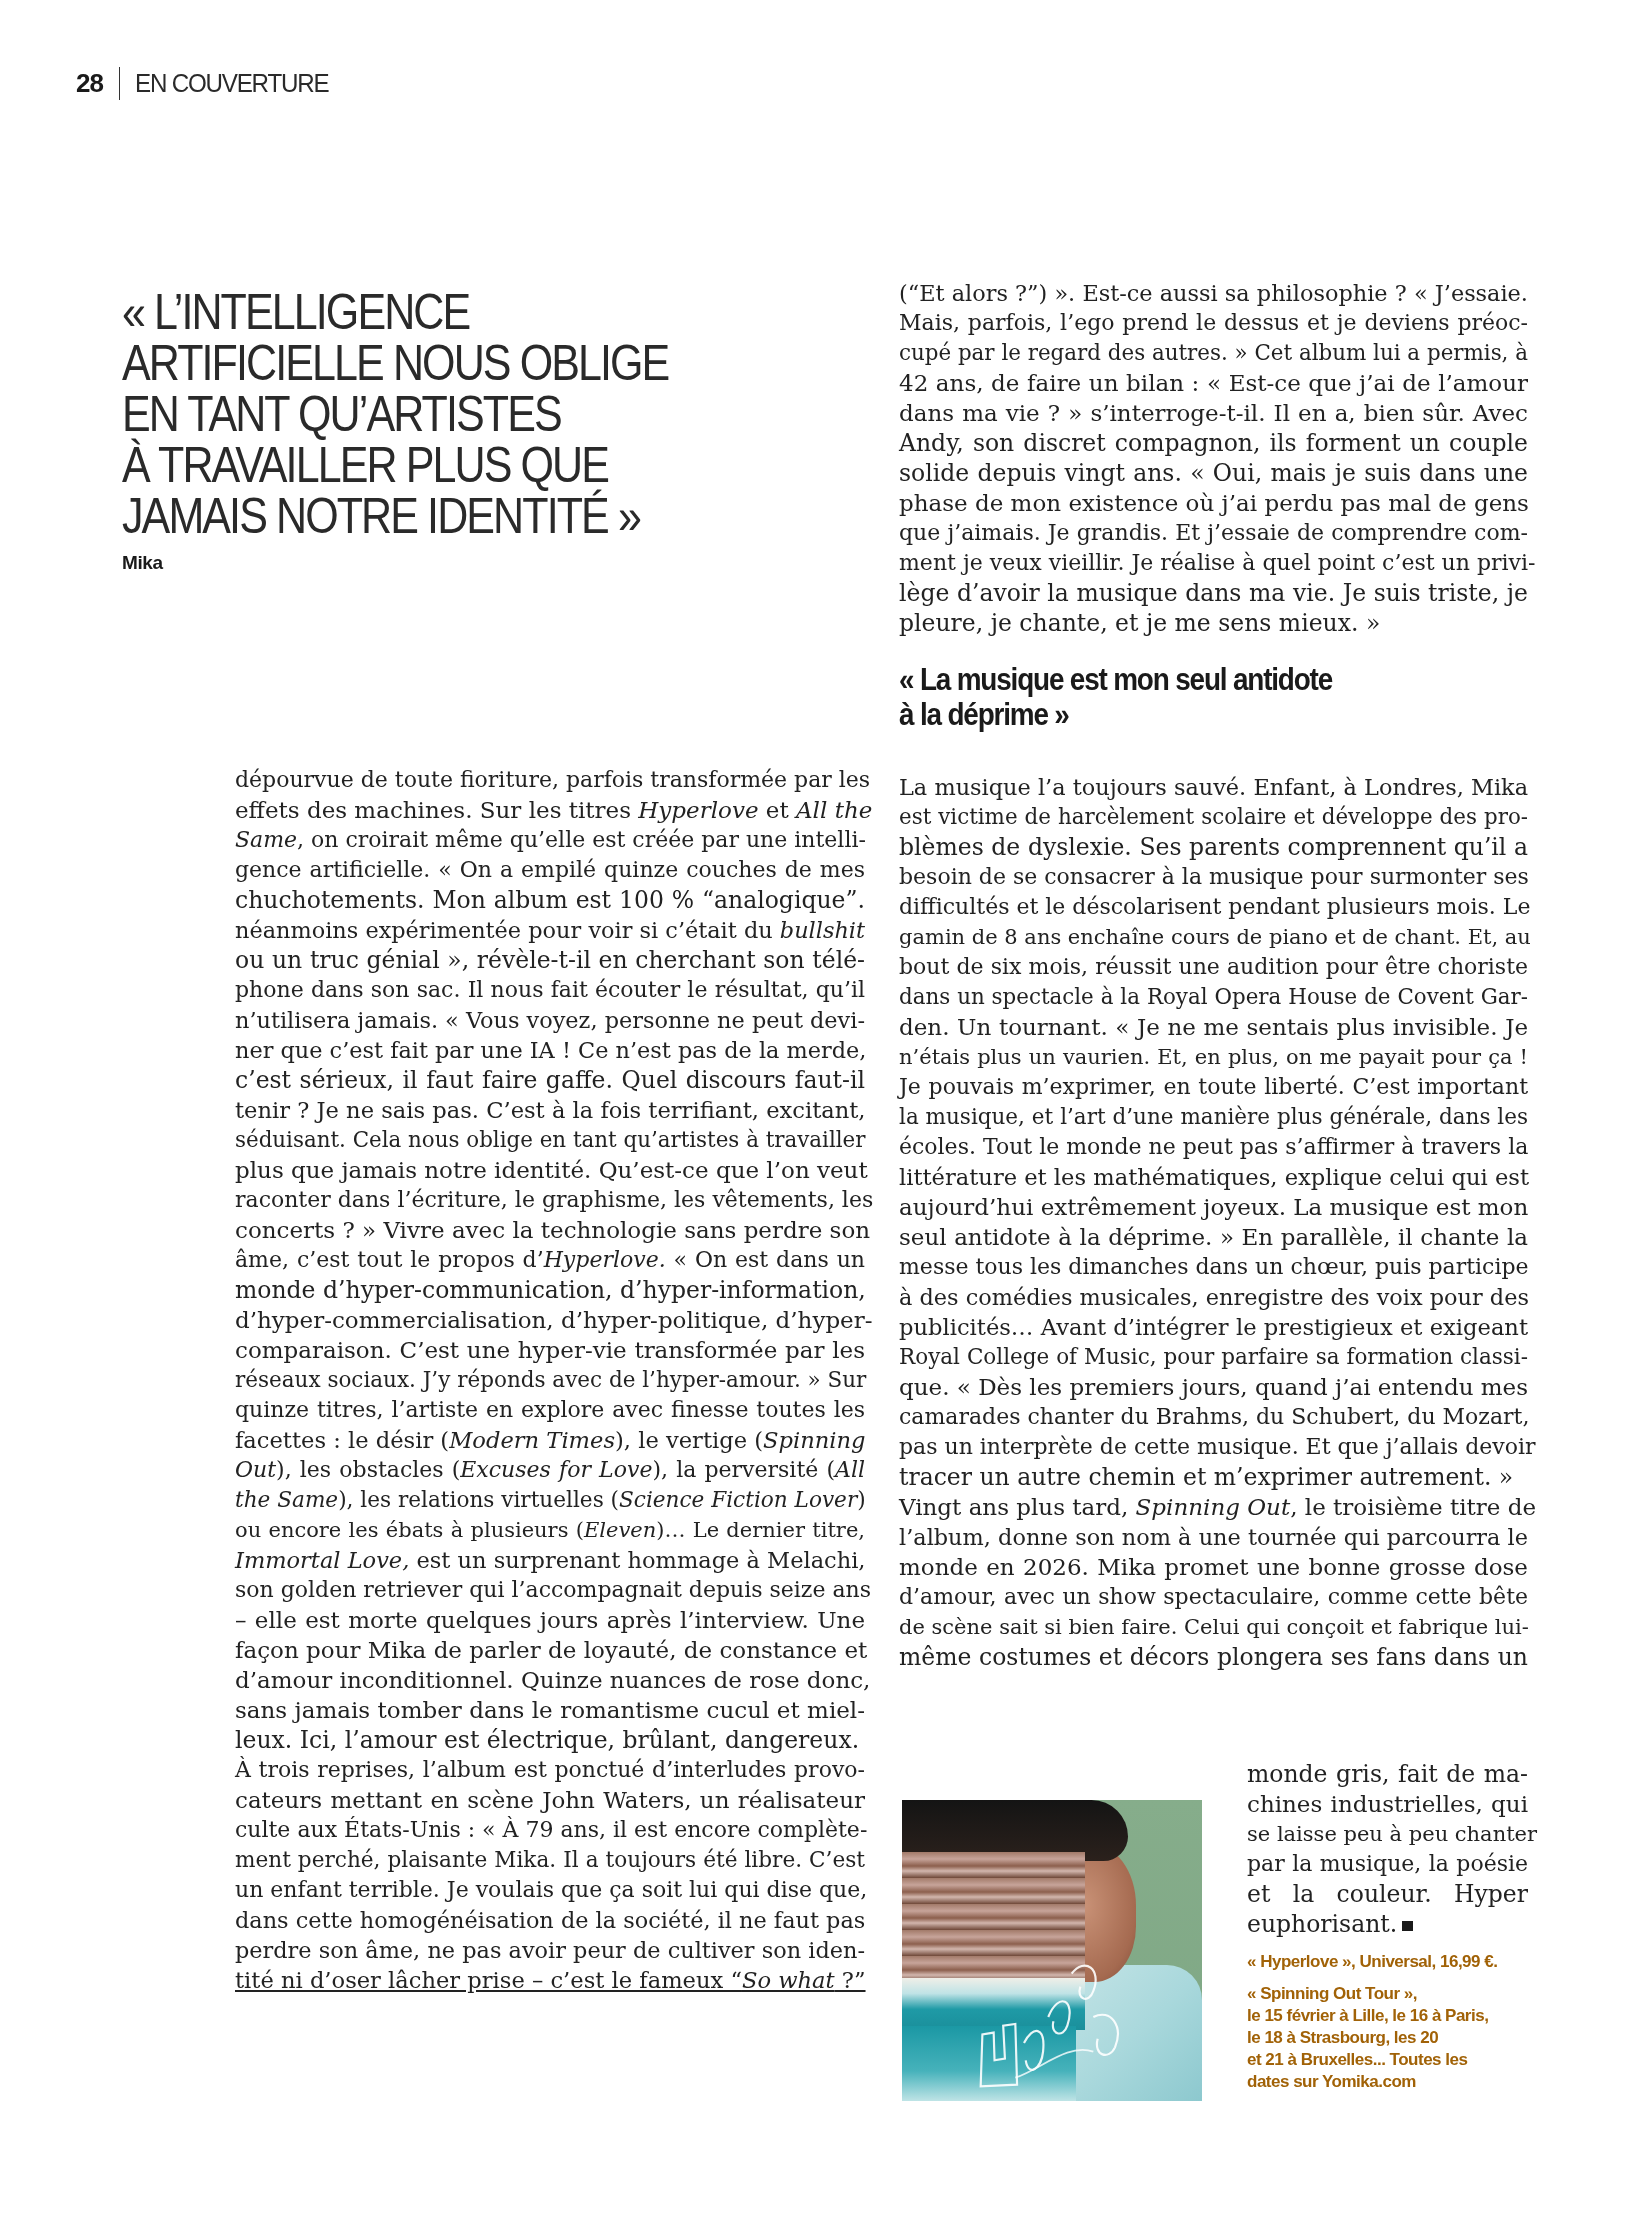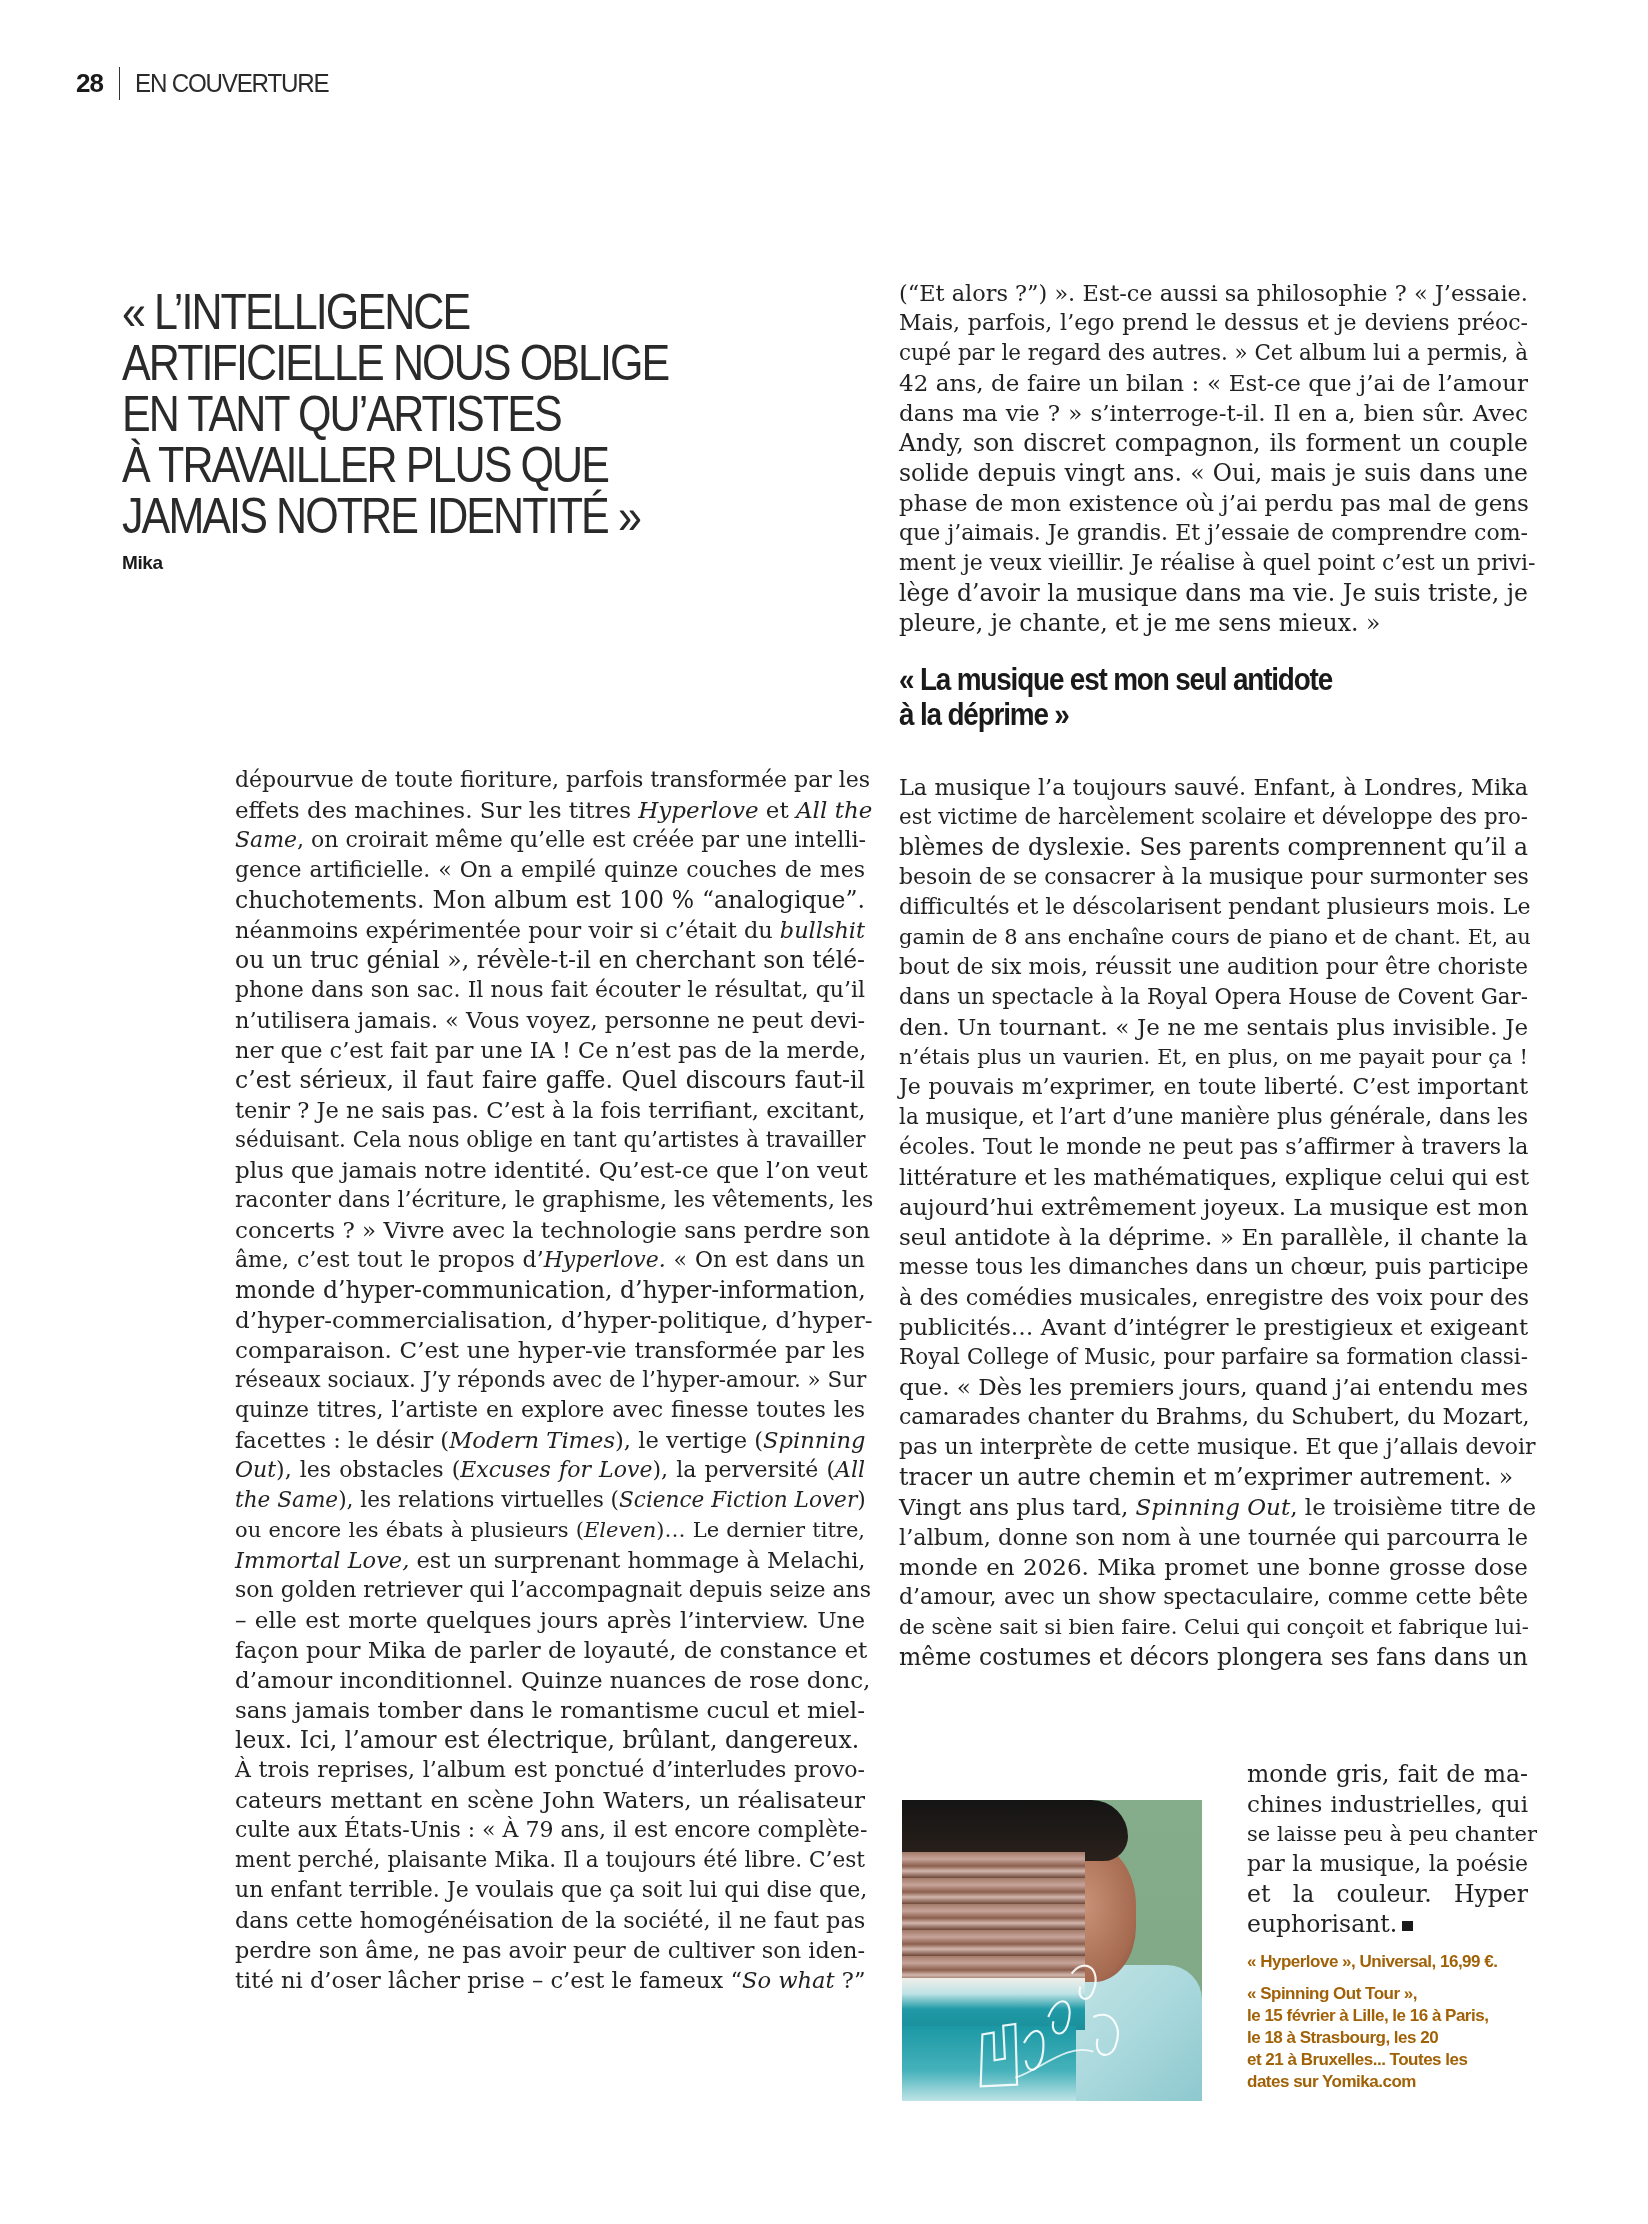--- a/index.html
+++ b/index.html
@@ -97,21 +97,21 @@
     <span class="ln" style="font-size: 23px;">d’amour inconditionnel. Quinze nuances de rose donc,</span>
     <span class="ln" style="font-size: 23px;">sans jamais tomber dans le romantisme cucul et miel-</span>
     <span class="ln last">leux. Ici, l’amour est électrique, brûlant, dangereux.</span>
     <span class="ln" style="font-size: 22px;">À trois reprises, l’album est ponctué d’interludes provo-</span>
     <span class="ln" style="font-size: 23px;">cateurs mettant en scène John Waters, un réalisateur</span>
     <span class="ln" style="font-size: 22px;">culte aux États-Unis : « À 79 ans, il est encore complète-</span>
     <span class="ln" style="font-size: 21.6px;">ment perché, plaisante Mika. Il a toujours été libre. C’est</span>
     <span class="ln" style="font-size: 22px;">un enfant terrible. Je voulais que ça soit lui qui dise que,</span>
     <span class="ln" style="font-size: 22.4px;">dans cette homogénéisation de la société, il ne faut pas</span>
     <span class="ln" style="font-size: 22.4px;">perdre son âme, ne pas avoir peur de cultiver son iden-</span>
-    <span class="ln last" style="font-size: 22.6px;">tité ni d’oser lâcher prise – c’est le fameux “<em>So what</em> ?”</span>
+    <span class="ln last" style="font-size: 22.6px; text-decoration: underline;">tité ni d’oser lâcher prise – c’est le fameux “<em>So what</em> ?”</span>
   </div>
 
 <div class="col right-top">
     <span class="ln" style="font-size: 22.4px;">(“Et alors ?”) ». Est-ce aussi sa philosophie ? « J’essaie.</span>
     <span class="ln" style="font-size: 22px;">Mais, parfois, l’ego prend le dessus et je deviens préoc-</span>
     <span class="ln" style="font-size: 21.4px;">cupé par le regard des autres. » Cet album lui a permis, à</span>
     <span class="ln" style="font-size: 23px;">42 ans, de faire un bilan : « Est-ce que j’ai de l’amour</span>
     <span class="ln" style="font-size: 23px;">dans ma vie ? » s’interroge-t-il. Il en a, bien sûr. Avec</span>
     <span class="ln">Andy, son discret compagnon, ils forment un couple</span>
     <span class="ln">solide depuis vingt ans. « Oui, mais je suis dans une</span>

